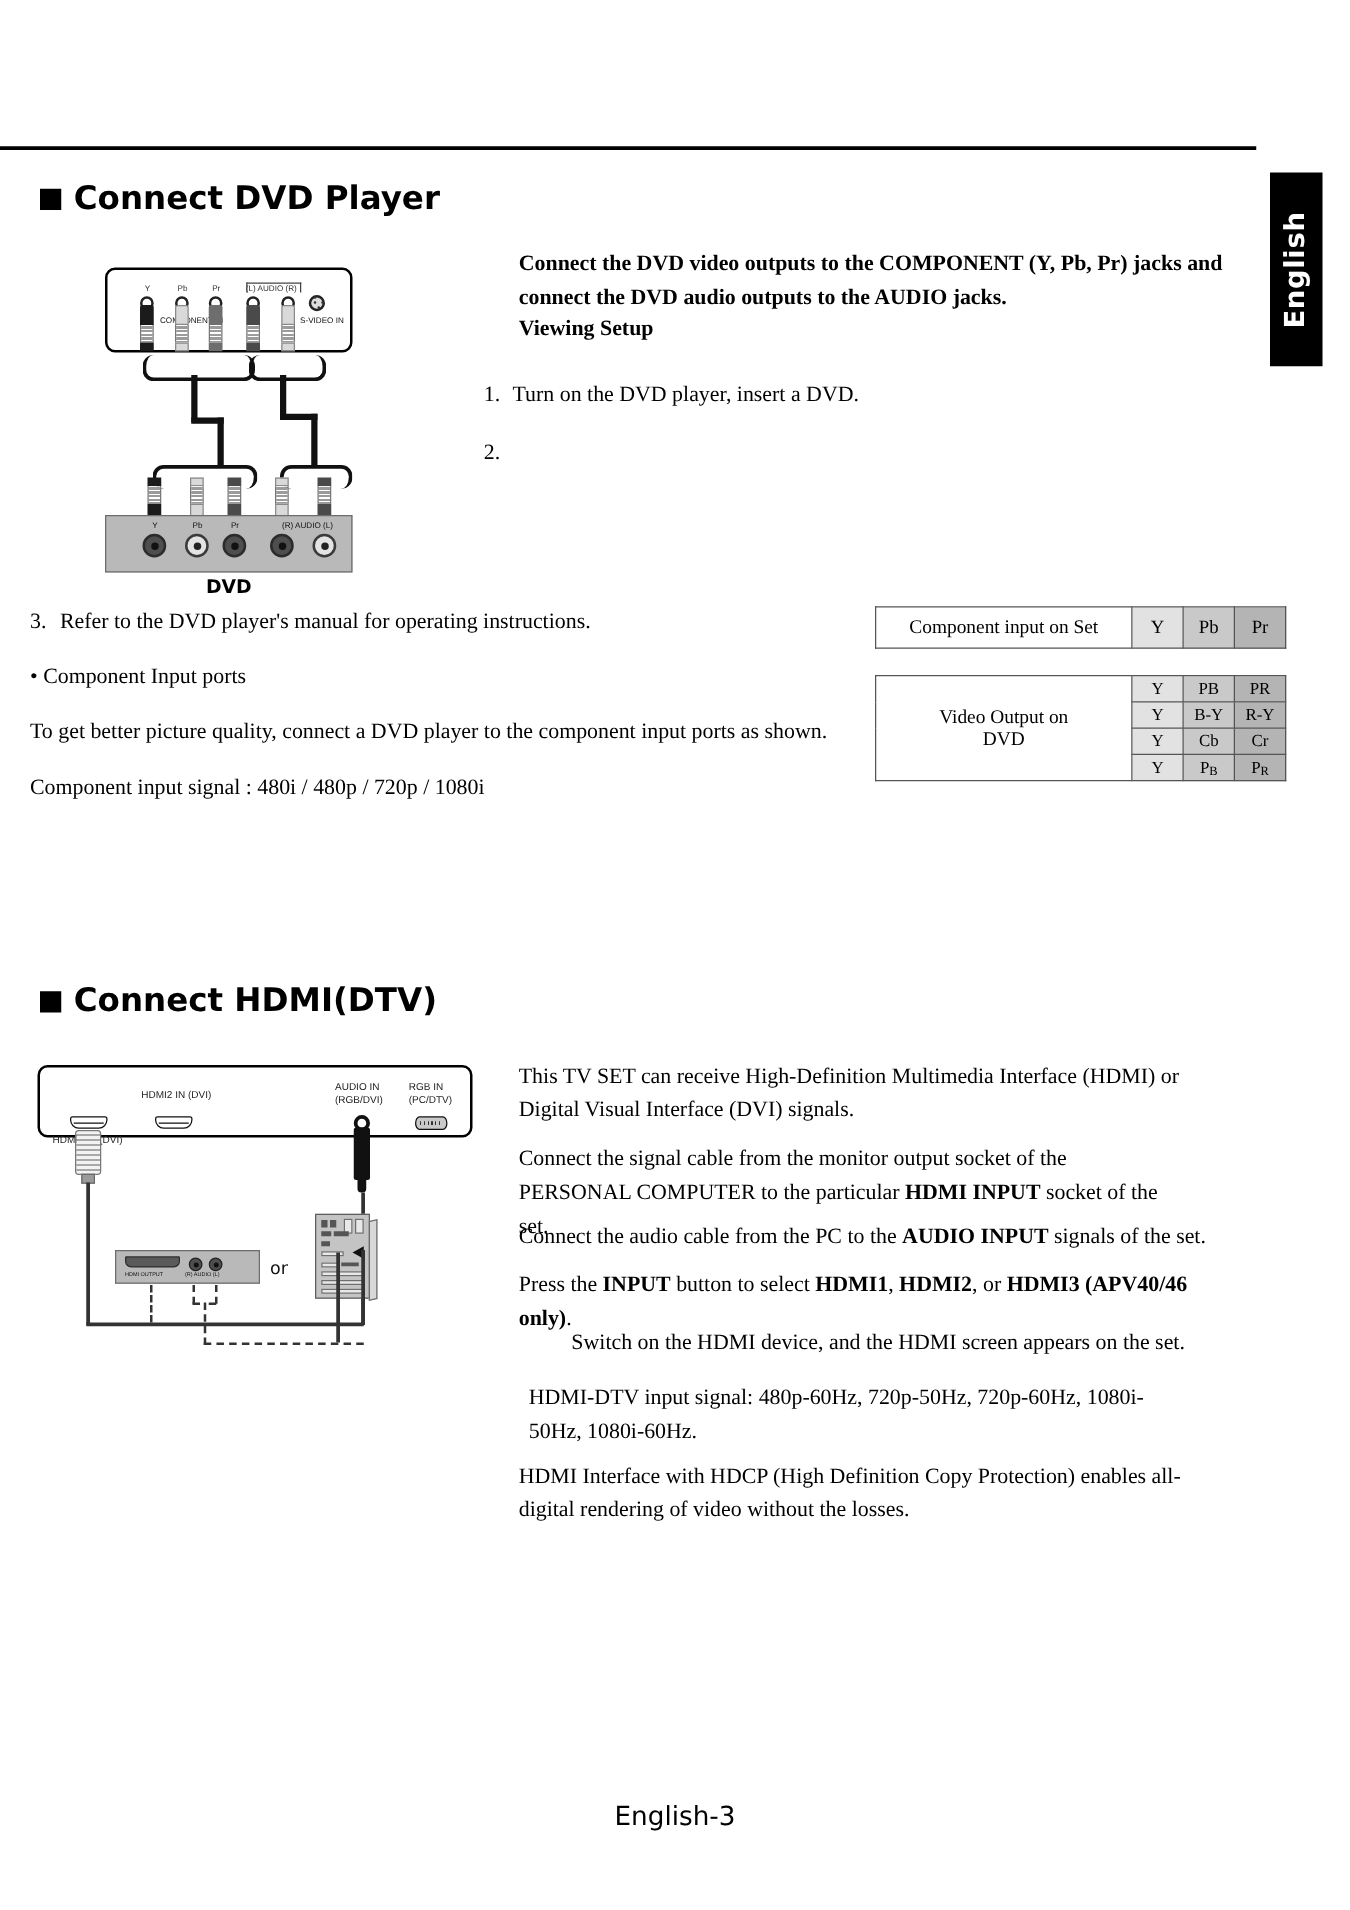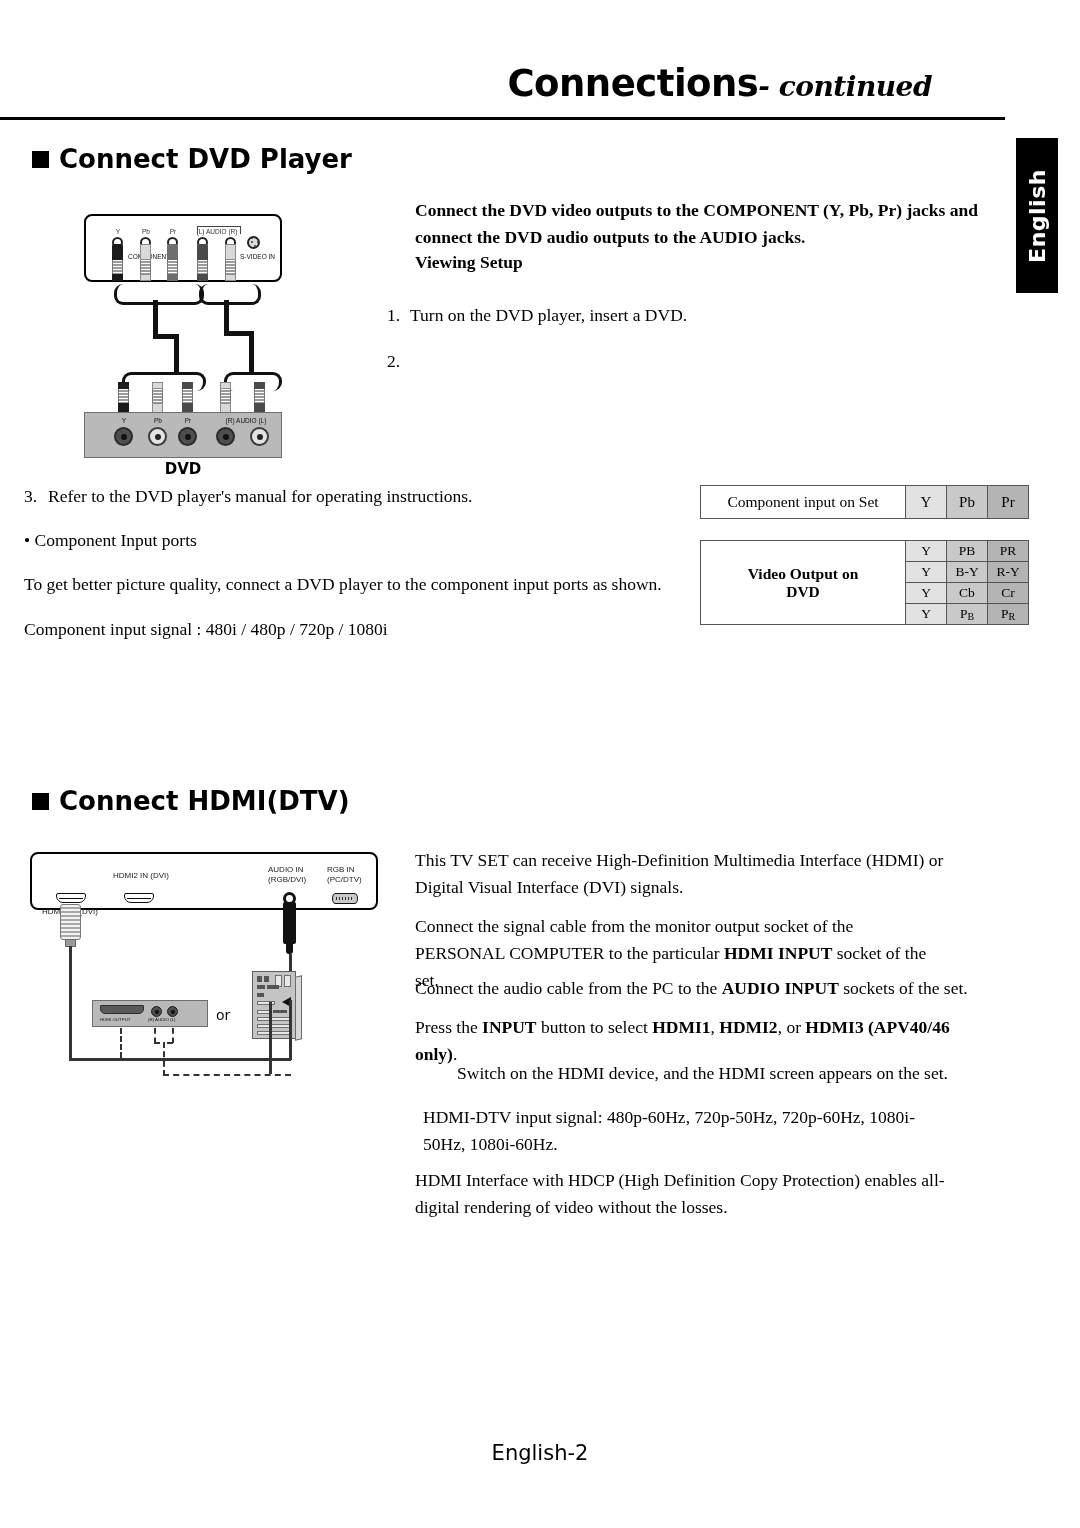--- a/index.html
+++ b/index.html
@@ -124,23 +124,20 @@
   
   .footer{position:absolute;left:0;top:1441px;width:1080px;text-align:center;
           font-family:"DejaVu Sans", sans-serif;font-size:21px;}
 </style>
 </head>
 <body>
 
 <div class="page">
 
   <div class="hdr">
-    <div class="hdr-title">
-      <span>Connections</span><span class="hdr-sub">- continued</span>
-    </div>
     <div class="hdr-rule"></div>
   </div>
 
   <div class="engtab">
     <span>English</span>
   </div>
 
   <div class="sect" id="sect-dvd">
     <span class="sq"></span>
     <span>Connect DVD Player</span>
@@ -286,21 +283,21 @@
       <td class="v c1">Y</td>
       <td class="v c2">Pb</td>
       <td class="v c3">Pr</td>
     </tr>
   </tbody>
     </table>
 
   <table class="sig" id="tbl-dvd">
     <tbody>
         <tr>
-      <td class="lbl" rowspan="4" style="width:184px;font-weight:bold;">
+      <td class="lbl" rowspan="4" style="width:184px;">
         <span>Video Output on</span><br>
         <span>DVD</span>
       </td>
       <td class="v2 c1">Y</td>
       <td class="v2 c2">PB</td>
       <td class="v2 c3">PR</td>
     </tr>
     <tr>
       <td class="v2 c1">Y</td>
       <td class="v2 c2">B-Y</td>
@@ -395,25 +392,25 @@
     <div class="arrowL" style="left:252px;top:145px;"></div>
     <div class="solidline" style="left:259px;top:148px;width:2.5px;height:2.5px;"></div>
     <div class="solidline" style="left:239px;top:150px;width:2.5px;height:72px;"></div>
     <div class="solidline" style="left:259px;top:148px;width:2.5px;height:60px;"></div>
   </div>
 
   <div class="txt" style="left:415px;top:847px;width:565px;">This TV SET can receive High-Definition Multimedia Interface (HDMI) or Digital Visual Interface (DVI) signals.</div>
 
   <div class="txt" style="left:415px;top:913px;width:525px;"><span>Connect the signal cable from the monitor output socket of the PERSONAL COMPUTER to the particular </span><span class="b">HDMI INPUT</span><span> socket of the set.</span></div>
 
-  <div class="txt" style="left:415px;top:975px;width:570px;"><span>Connect the audio cable from the PC to the </span><span class="b">AUDIO INPUT</span><span> sockets of the set.</span></div>
+  <div class="txt" style="left:415px;top:975px;width:570px;"><span>Connect the audio cable from the PC to the </span><span class="b">AUDIO INPUT</span><span> signals of the set.</span></div>
 
   <div class="txt" style="left:415px;top:1014px;width:580px;"><span>Press the </span><span class="b">INPUT</span><span> button to select </span><span class="b">HDMI1</span><span>, </span><span class="b">HDMI2</span><span>, or </span><span class="b">HDMI3 (APV40/46 only)</span><span>.</span></div>
 
   <div class="txt" style="left:415px;top:1060px;width:575px;text-align:center;">Switch on the HDMI device, and the HDMI screen appears on the set.</div>
 
   <div class="txt" style="left:423px;top:1104px;width:530px;">HDMI-DTV input signal: 480p-60Hz, 720p-50Hz, 720p-60Hz, 1080i-50Hz, 1080i-60Hz.</div>
 
   <div class="txt" style="left:415px;top:1167px;width:555px;">HDMI Interface with HDCP (High Definition Copy Protection) enables all-digital rendering of video without the losses.</div>
 
-  <div class="footer">English-2</div>
+  <div class="footer">English-3</div>
 
 </div>
 
 </body></html>

